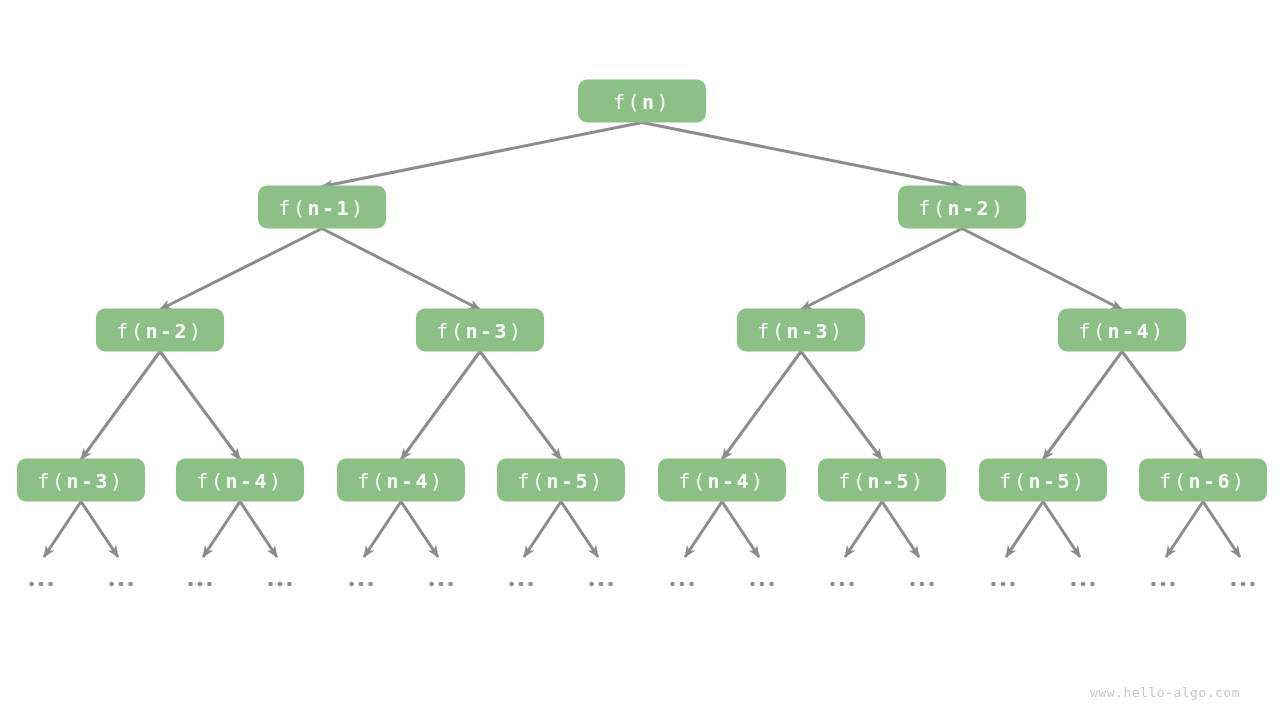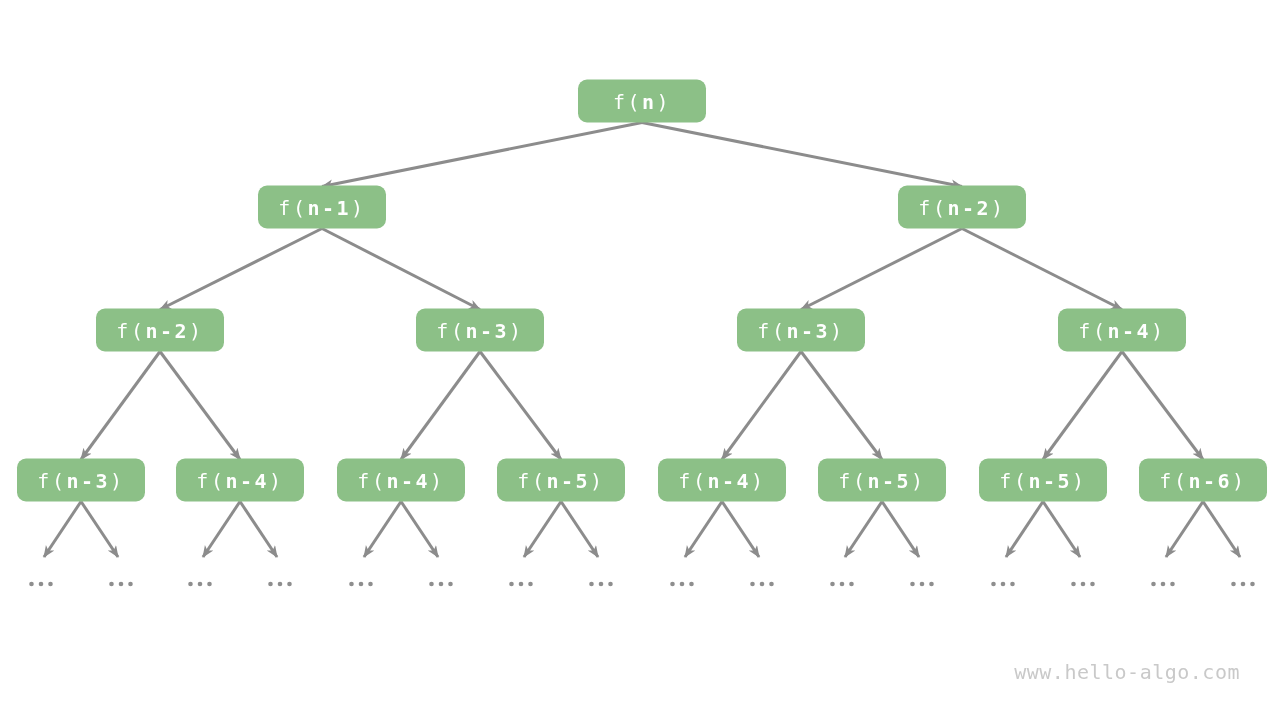--- a/index.html
+++ b/index.html
@@ -14,22 +14,22 @@
     position: relative;
     width: 1280px;
     height: 720px;
   }
   svg text {
     font-family: "DejaVu Sans Mono", "Liberation Mono", monospace;
   }
   .watermark {
     position: absolute;
     right: 40px;
-    bottom: 36px;
-    font-size: 20px;
+    bottom: 20px;
+    font-size: 13px;
     letter-spacing: 0.5px;
     user-select: none;
   }
 </style>
 </head>
 <body style="background: rgb(255, 255, 255);">
 
 <div class="stage">
   <svg id="tree-svg" width="1280" height="720" viewBox="0 0 1280 720">
       <defs>

